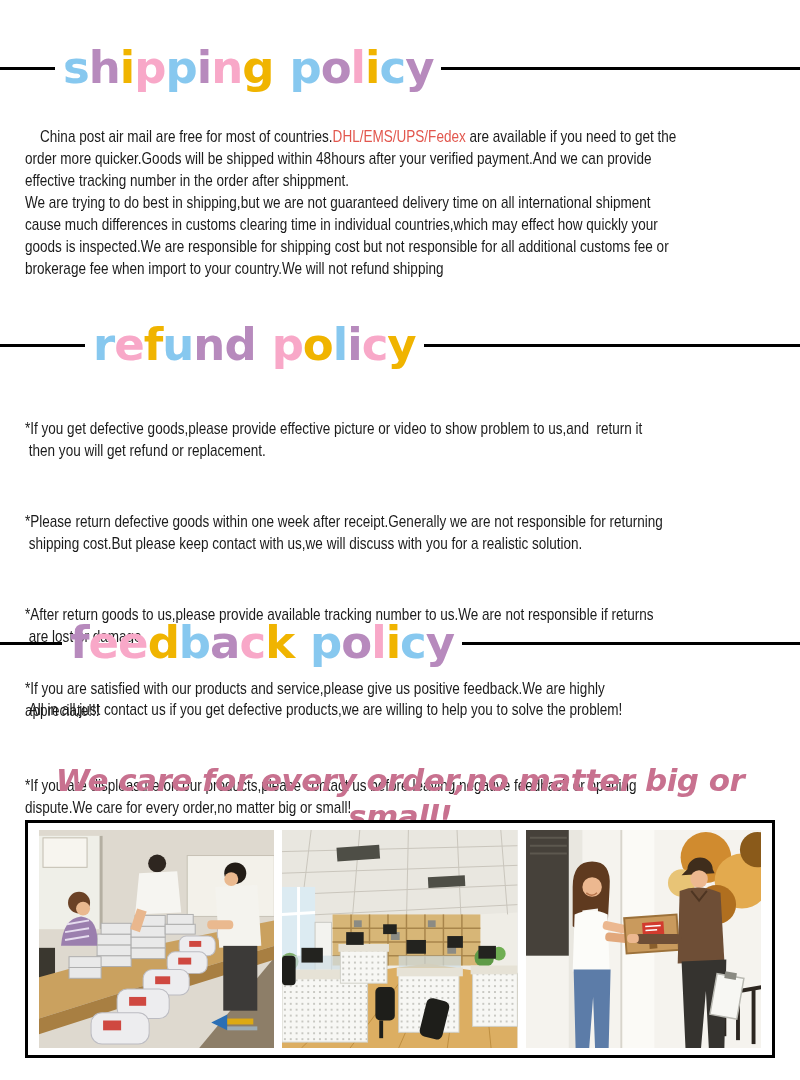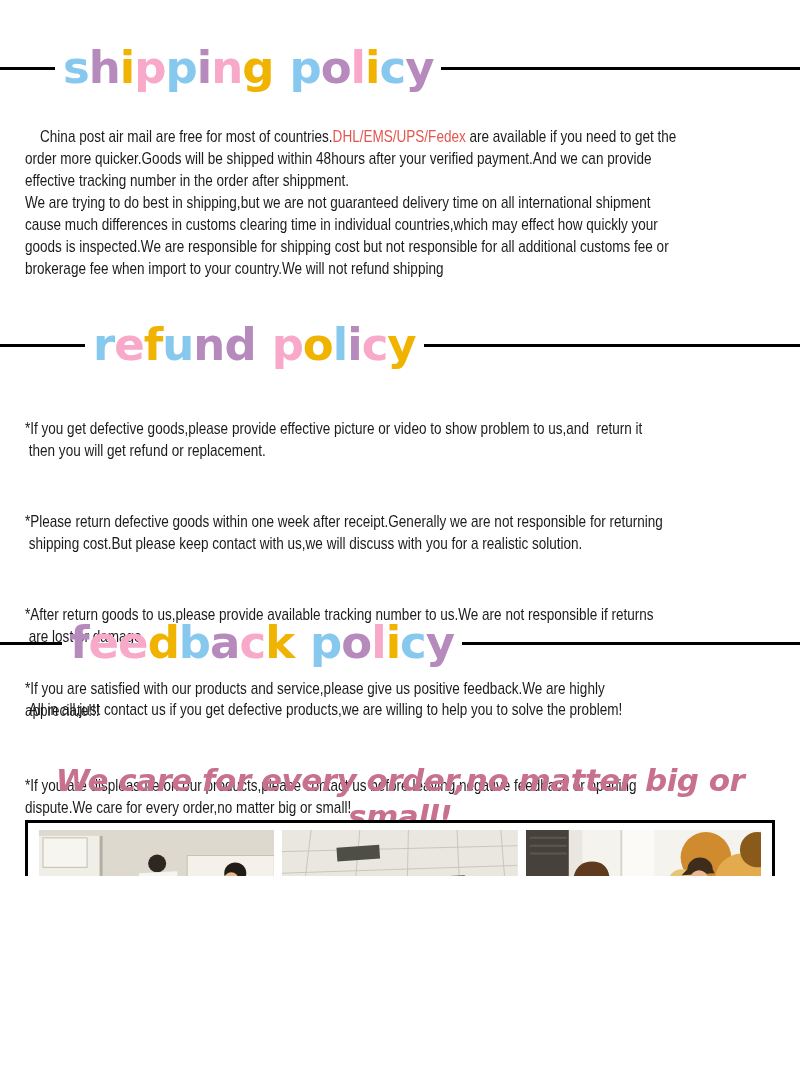--- a/index.html
+++ b/index.html
@@ -1,16 +1,16 @@
 <!DOCTYPE html>
 <html><head>
 <meta charset="utf-8">
 <style>
   html,body{margin:0;padding:0;background:#ffffff;}
-  .page{position:relative;width:800px;height:876px;background:#fff;overflow:hidden;
+  .page{position:relative;width:800px;height:1080px;background:#fff;overflow:hidden;
         font-family:"Liberation Sans",sans-serif;color:#1b1b1b;}
   
   .title-row{position:absolute;left:0;right:0;height:64px;display:flex;align-items:center;}
   .rule{height:3px;background:#000;}
   .rule-r{flex:1;}
   .bubble{font-family:"DejaVu Sans",sans-serif;font-weight:bold;font-size:45px;
           letter-spacing:-1px;line-height:64px;margin:0 8px;white-space:nowrap;}
   .bubble .wgap{display:inline-block;width:16px;}
   
   .body-text{position:absolute;left:25px;width:950px;transform:scaleX(0.796);

